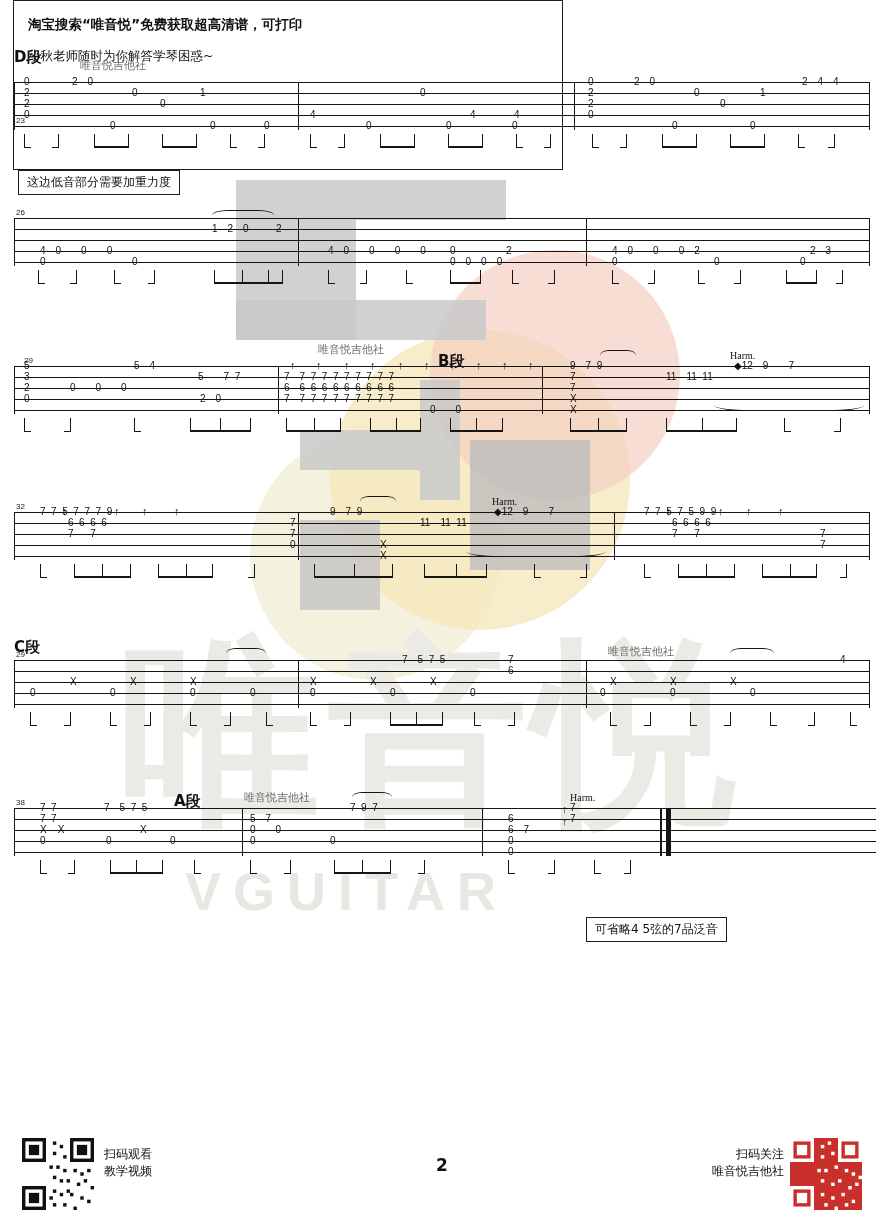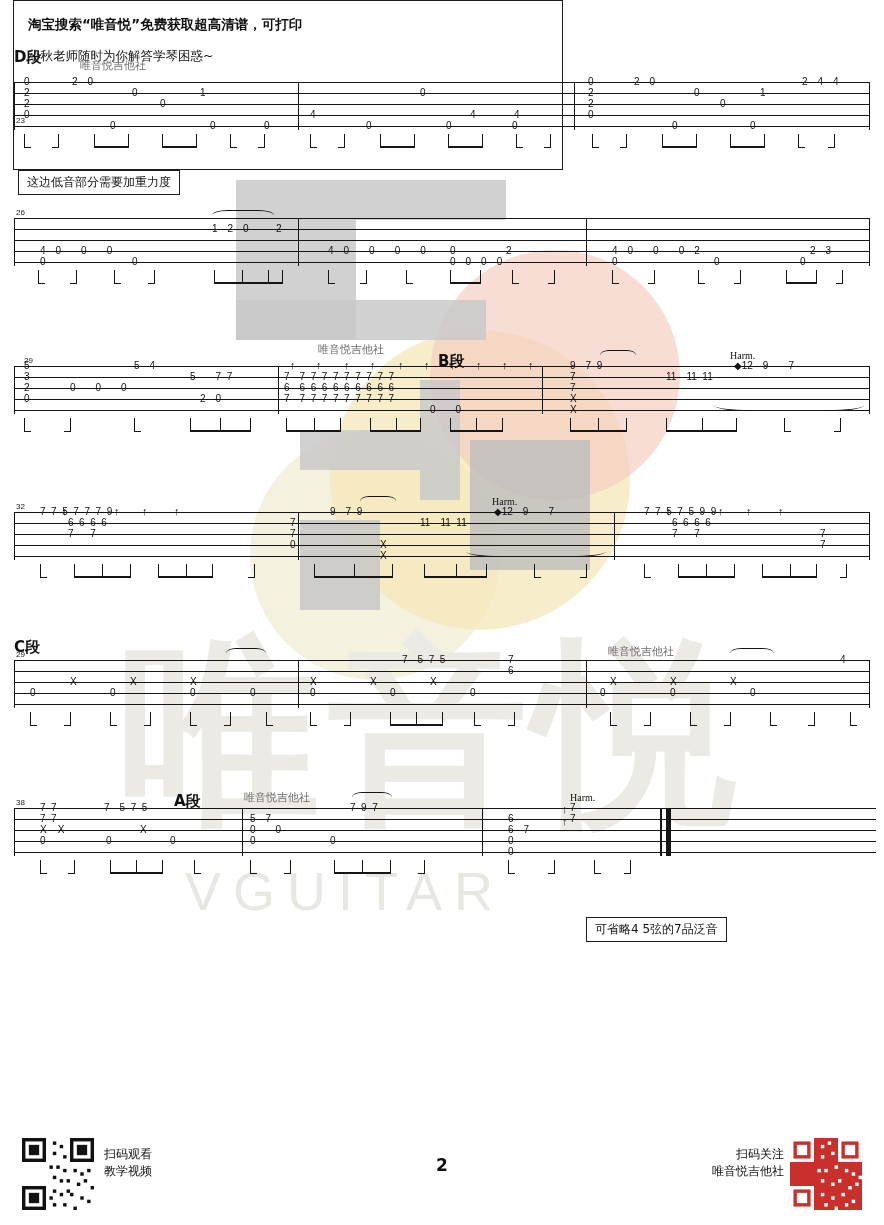--- a/index.html
+++ b/index.html
@@ -2,21 +2,21 @@
 <html><head>
 <meta charset="utf-8">
 <style>
   html,body{margin:0;padding:0;background:#fff;}
   body{width:884px;height:1225px;position:relative;font-family:"Liberation Sans",sans-serif;color:#111;overflow:hidden;}
   .page{position:absolute;inset:0;}
 
   
   .wm{position:absolute;pointer-events:none;}
   .wm-yy{left:120px;top:600px;font-size:200px;font-weight:bold;color:#eceae4;letter-spacing:8px;font-family:"DejaVu Sans",sans-serif;}
-  .wm-vg{left:185px;top:860px;font-size:54px;font-weight:normal;color:#e9e7e1;letter-spacing:12px;}
+  .wm-vg{left:185px;top:860px;font-size:54px;font-weight:bold;color:#e9e7e1;letter-spacing:12px;}
   .wm-circle{border-radius:50%;}
   .wm-c1{left:330px;top:330px;width:300px;height:300px;background:#f6e7b8;opacity:.75;}
   .wm-c2{left:430px;top:250px;width:250px;height:250px;background:#f3cfc2;opacity:.7;}
   .wm-c3{left:250px;top:430px;width:250px;height:250px;background:#efe7c9;opacity:.6;}
   .wm-grey1{left:236px;top:180px;width:120px;height:160px;background:#c9c9c9;opacity:.85;transform:rotate(0deg);}
   .wm-grey2{left:356px;top:180px;width:150px;height:40px;background:#c9c9c9;opacity:.85;}
   .wm-grey3{left:236px;top:300px;width:250px;height:40px;background:#c9c9c9;opacity:.85;}
   .wm-grey4{left:420px;top:380px;width:40px;height:120px;background:#c9c9c9;opacity:.85;}
   .wm-grey5{left:300px;top:430px;width:120px;height:40px;background:#c9c9c9;opacity:.85;}
   .wm-grey6{left:470px;top:440px;width:120px;height:130px;background:#bdbdbd;opacity:.8;}
@@ -266,21 +266,21 @@
       <div class="barR"></div>
     </div>
     <div class="t meas" style="left:2px;top:-10px;padding-left:8px;">29</div>
     <div class="t harm" style="left:716px;top:-16px;">Harm.</div>
     <div class="t tabnum" style="left:10px;top:-6px;">5</div>
     <div class="t tabnum" style="left:10px;top:5px;">3</div>
     <div class="t tabnum" style="left:10px;top:16px;">2</div>
     <div class="t tabnum" style="left:10px;top:27px;">0</div>
     <div class="t tabnum" style="left:120px;top:-6px;">5—4</div>
     <div class="t tabnum" style="left:56px;top:16px;">0——0——0</div>
-    <div class="t tabnum" style="left:176px;top:5px;">5——7–7</div>
+    <div class="t tabnum" style="left:184px;top:5px;">5——7–7</div>
     <div class="t tabnum" style="left:186px;top:27px;">2—0</div>
     <div class="t tabnum" style="left:270px;top:5px;">7—7–7–7–7–7–7–7–7–7</div>
     <div class="t tabnum" style="left:270px;top:16px;">6—6–6–6–6–6–6–6–6–6</div>
     <div class="t tabnum" style="left:270px;top:27px;">7—7–7–7–7–7–7–7–7–7</div>
     <div class="t tabnum" style="left:416px;top:38px;">0——0</div>
     <div class="arrowup" style="left:276px;top:-6px;">↑</div>
     <div class="arrowup" style="left:302px;top:-6px;">↑</div>
     <div class="arrowup" style="left:330px;top:-6px;">↑</div>
     <div class="arrowup" style="left:356px;top:-6px;">↑</div>
     <div class="arrowup" style="left:384px;top:-6px;">↑</div>

